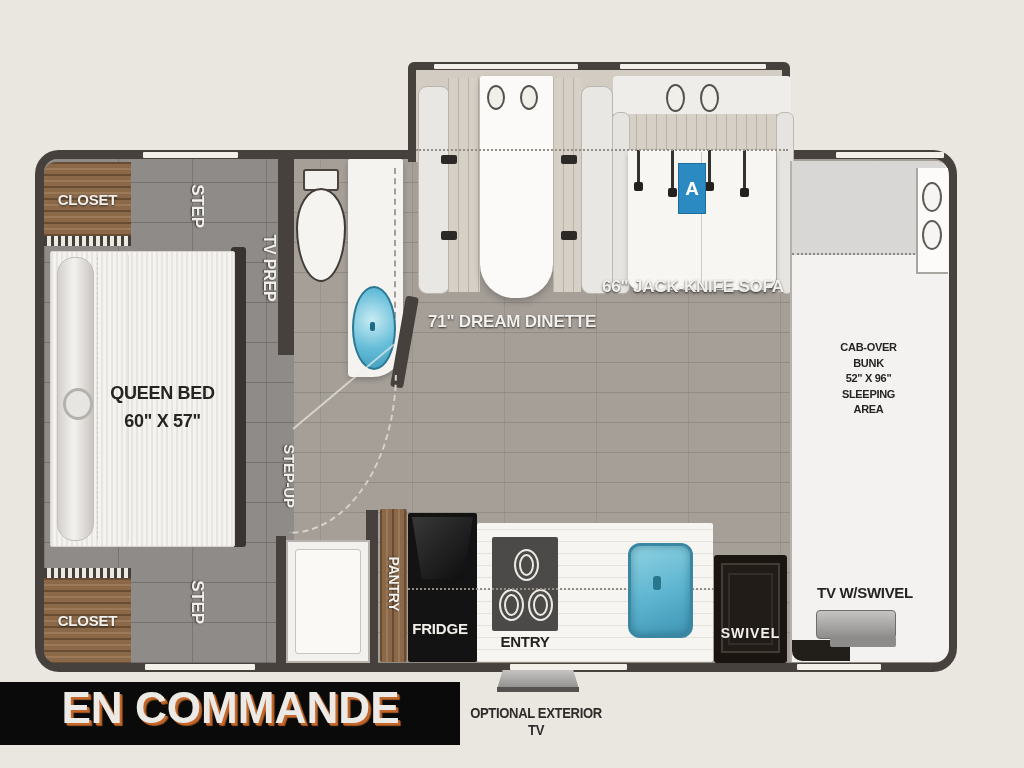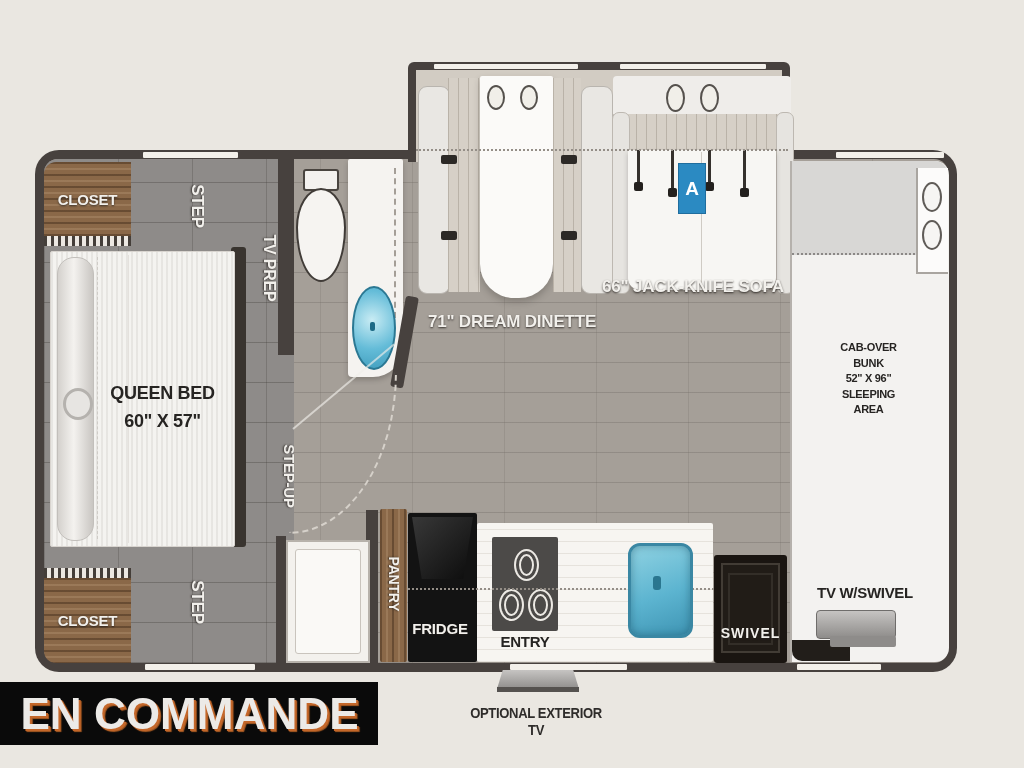--- a/index.html
+++ b/index.html
@@ -27,22 +27,22 @@
 
   
   .flabel{color:#f2f0ec;font-weight:bold;text-shadow:0 1px 2px rgba(35,31,27,.85);
           letter-spacing:-0.2px;text-align:center;white-space:pre-line;}
   .dlabel{color:#262422;font-weight:bold;letter-spacing:-0.3px;text-align:center;white-space:pre-line;}
   .vrot{transform:rotate(90deg);}
   .win{background:#f3f0ea;border-radius:1px;}
   .dotline{border-top:2px dotted #948e87;height:0;}
 
   
-  #banner{left:0;top:682px;width:378px;height:63px;background:#0a0a0a;
-          display:flex;align-items:center;justify-content:center;}
+  #banner{left:0;top:682px;width:460px;height:63px;background:#0a0a0a;
+          display:flex;justify-content:center;}
   #banner-text{font-size:45px;font-weight:800;color:#eceae7;letter-spacing:0px;
           text-shadow:2px 2px 0 #c4672a,3px 3px 1px #a85a22;transform:scaleX(.98);}
   #optional-tv-label{left:452px;top:704px;width:168px;font-size:15px;font-weight:bold;
           color:#2e2c2a;text-align:center;transform:scaleX(.87);letter-spacing:-0.4px;}
 </style>
 </head>
 <body>
 
 <div id="plan">
 

